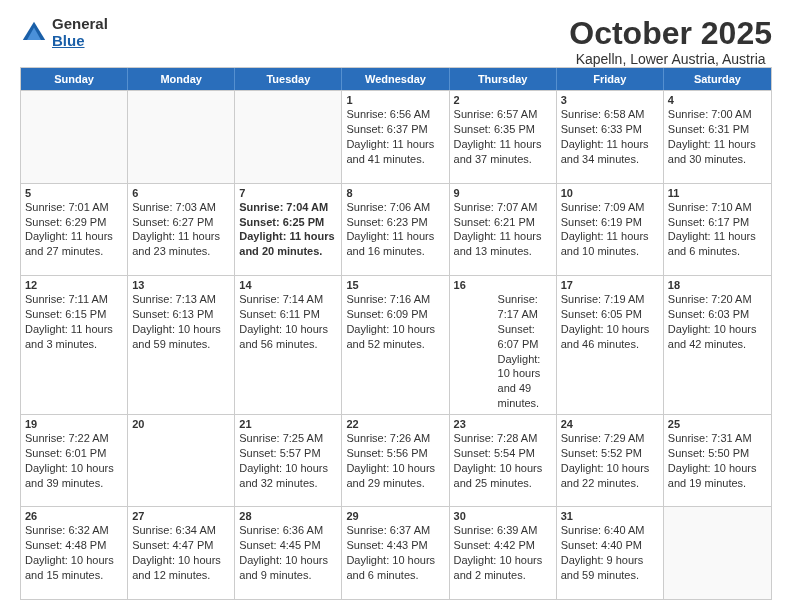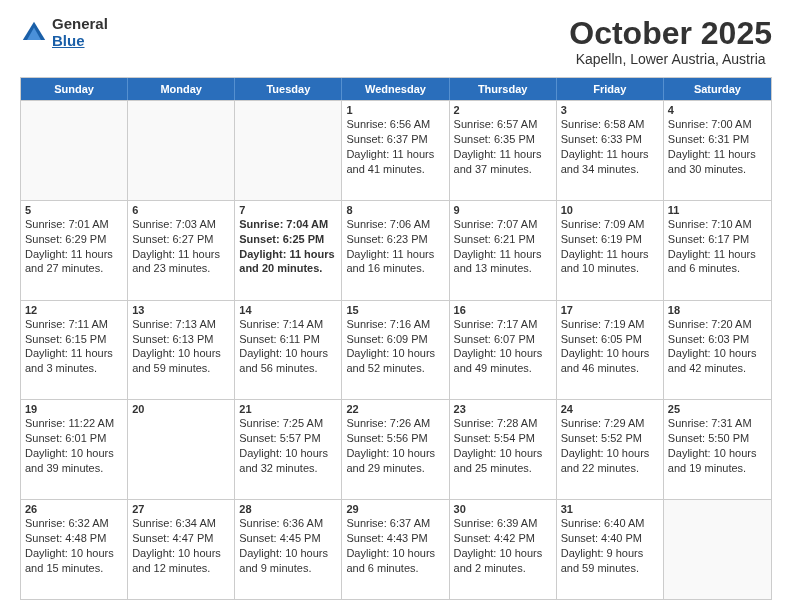--- a/index.html
+++ b/index.html
@@ -14,21 +14,21 @@
       width: 792px;
       height: 612px;
       padding: 16px 20px 12px 20px;
       display: flex;
       flex-direction: column;
     }
     .header {
       display: flex;
       align-items: flex-start;
       justify-content: space-between;
-      margin-bottom: 10px;
+      margin-bottom: 0;
     }
     .logo {
       display: flex;
       align-items: center;
       gap: 0px;
     }
     .logo-text {
       display: flex;
       flex-direction: column;
       line-height: 1.1;
@@ -242,41 +242,41 @@
 Daylight: 10 hours and 56 minutes.</div>
           </div>
           <div class="cal-cell">
             <span class="day-num">15</span>
             <div class="cell-text" style="white-space: pre-line;">Sunrise: 7:16 AM
 Sunset: 6:09 PM
 Daylight: 10 hours and 52 minutes.</div>
           </div>
           <div class="cal-cell">
             <span class="day-num">16</span>
-            <div class="cell-text" style="white-space: pre-line;">Sunrise: 7:17 AM
+            <div class="cell-text" style="white-space: pre-line; margin-left: 44px;">Sunrise: 7:17 AM
 Sunset: 6:07 PM
 Daylight: 10 hours and 49 minutes.</div>
           </div>
           <div class="cal-cell">
             <span class="day-num">17</span>
             <div class="cell-text" style="white-space: pre-line;">Sunrise: 7:19 AM
 Sunset: 6:05 PM
 Daylight: 10 hours and 46 minutes.</div>
           </div>
           <div class="cal-cell">
             <span class="day-num">18</span>
             <div class="cell-text" style="white-space: pre-line;">Sunrise: 7:20 AM
 Sunset: 6:03 PM
 Daylight: 10 hours and 42 minutes.</div>
           </div>
         </div>
         <div class="cal-row">
           <div class="cal-cell">
             <span class="day-num">19</span>
-            <div class="cell-text" style="white-space: pre-line;">Sunrise: 11:22 AM
+            <div class="cell-text" style="white-space: pre-line;">Sunrise: 7:22 AM
 Sunset: 6:01 PM
 Daylight: 10 hours and 39 minutes.</div>
           </div>
           <div class="cal-cell">
             <span class="day-num">20</span>
           </div>
           <div class="cal-cell">
             <span class="day-num">21</span>
             <div class="cell-text" style="white-space: pre-line;">Sunrise: 7:25 AM
 Sunset: 5:57 PM

